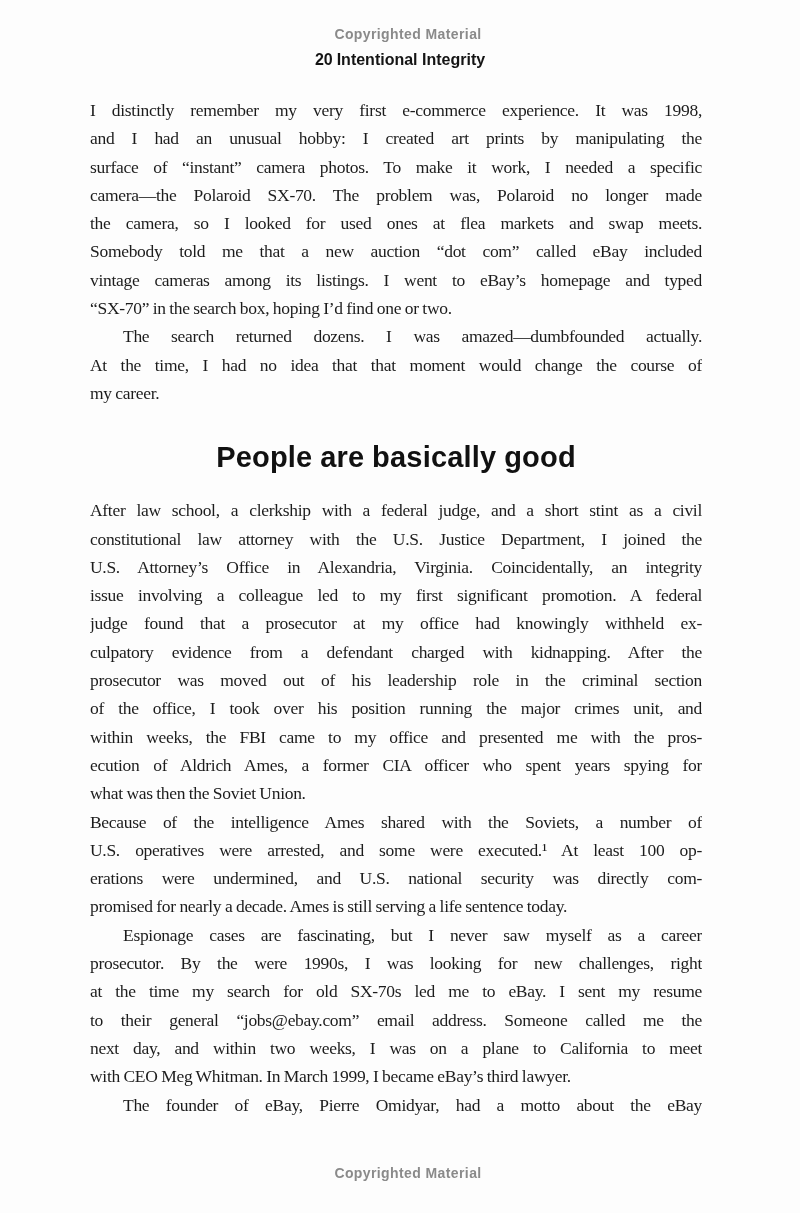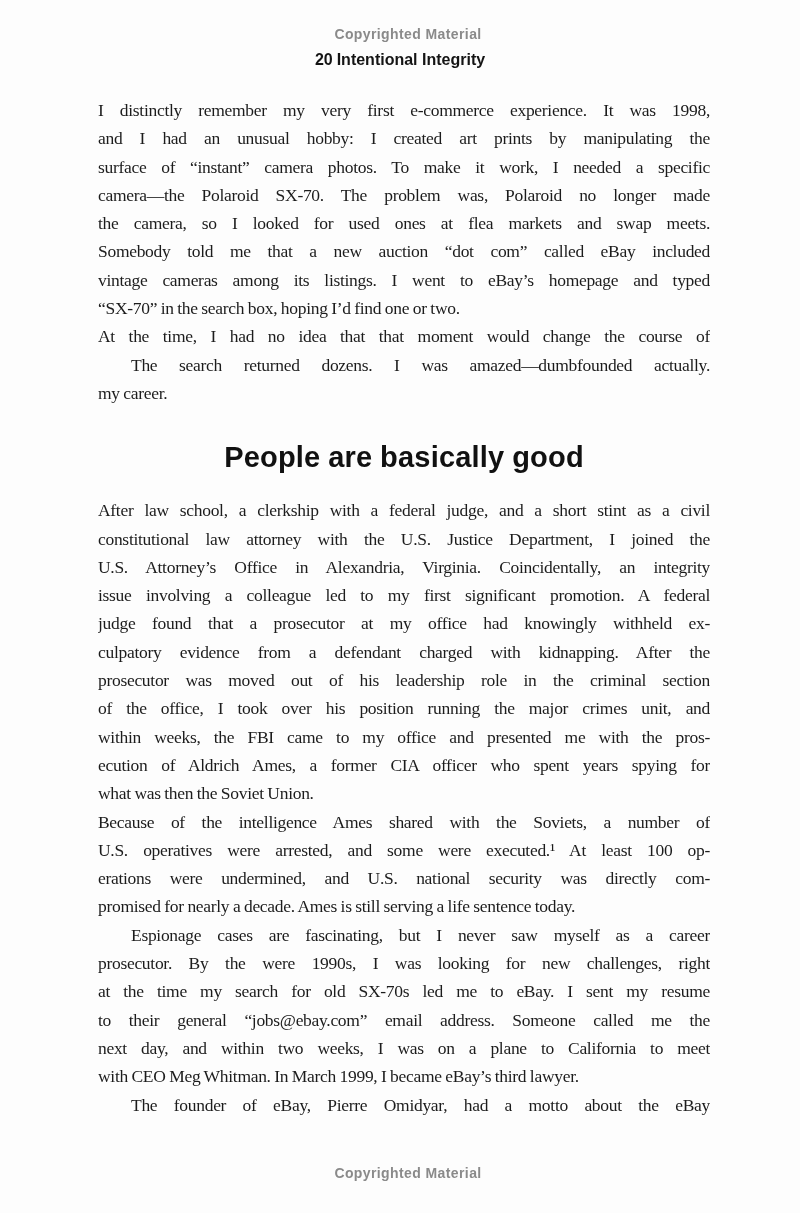--- a/index.html
+++ b/index.html
@@ -23,21 +23,21 @@
   .notice-bottom { top: 1165px; }
   .running-head {
     position: absolute; left: 0; top: 51px; width: 800px;
     display: flex; justify-content: center; align-items: baseline; gap: 4px;
     font-family: "Liberation Sans", sans-serif;
     font-weight: 700;
     font-size: 16px;
     color: #141414;
   }
   .body-col {
-    position: absolute; left: 98px; top: 96px; width: 612px;
+    position: absolute; left: 90px; top: 96px; width: 612px;
     font-size: 17.5px;
     line-height: 28.3px;
     letter-spacing: -0.3px;
     word-spacing: -0.5px;
     color: #1c1c1c;
   }
   .line {
     height: 28.3px;
     overflow: hidden;
     text-align: justify;
@@ -67,22 +67,22 @@
 
 <div class="body-col">
     <div class="line justify">I distinctly remember my very first e-commerce experience. It was 1998,</div>
     <div class="line justify">and I had an unusual hobby: I created art prints by manipulating the</div>
     <div class="line justify">surface of “instant” camera photos. To make it work, I needed a specific</div>
     <div class="line justify">camera—the Polaroid SX-70. The problem was, Polaroid no longer made</div>
     <div class="line justify">the camera, so I looked for used ones at flea markets and swap meets.</div>
     <div class="line justify">Somebody told me that a new auction “dot com” called eBay included</div>
     <div class="line justify">vintage cameras among its listings. I went to eBay’s homepage and typed</div>
     <div class="line">“SX-70” in the search box, hoping I’d find one or two.</div>
+    <div class="line justify indent">The search returned dozens. I was amazed—dumbfounded actually.</div>
     <div class="line justify">At the time, I had no idea that that moment would change the course of</div>
-    <div class="line justify indent">The search returned dozens. I was amazed—dumbfounded actually.</div>
     <div class="line">my career.</div>
     <div class="heading">People are basically good</div>
     <div class="line justify">After law school, a clerkship with a federal judge, and a short stint as a civil</div>
     <div class="line justify">constitutional law attorney with the U.S. Justice Department, I joined the</div>
     <div class="line justify">U.S. Attorney’s Office in Alexandria, Virginia. Coincidentally, an integrity</div>
     <div class="line justify">issue involving a colleague led to my first significant promotion. A federal</div>
     <div class="line justify">judge found that a prosecutor at my office had knowingly withheld ex-</div>
     <div class="line justify">culpatory evidence from a defendant charged with kidnapping. After the</div>
     <div class="line justify">prosecutor was moved out of his leadership role in the criminal section</div>
     <div class="line justify">of the office, I took over his position running the major crimes unit, and</div>

